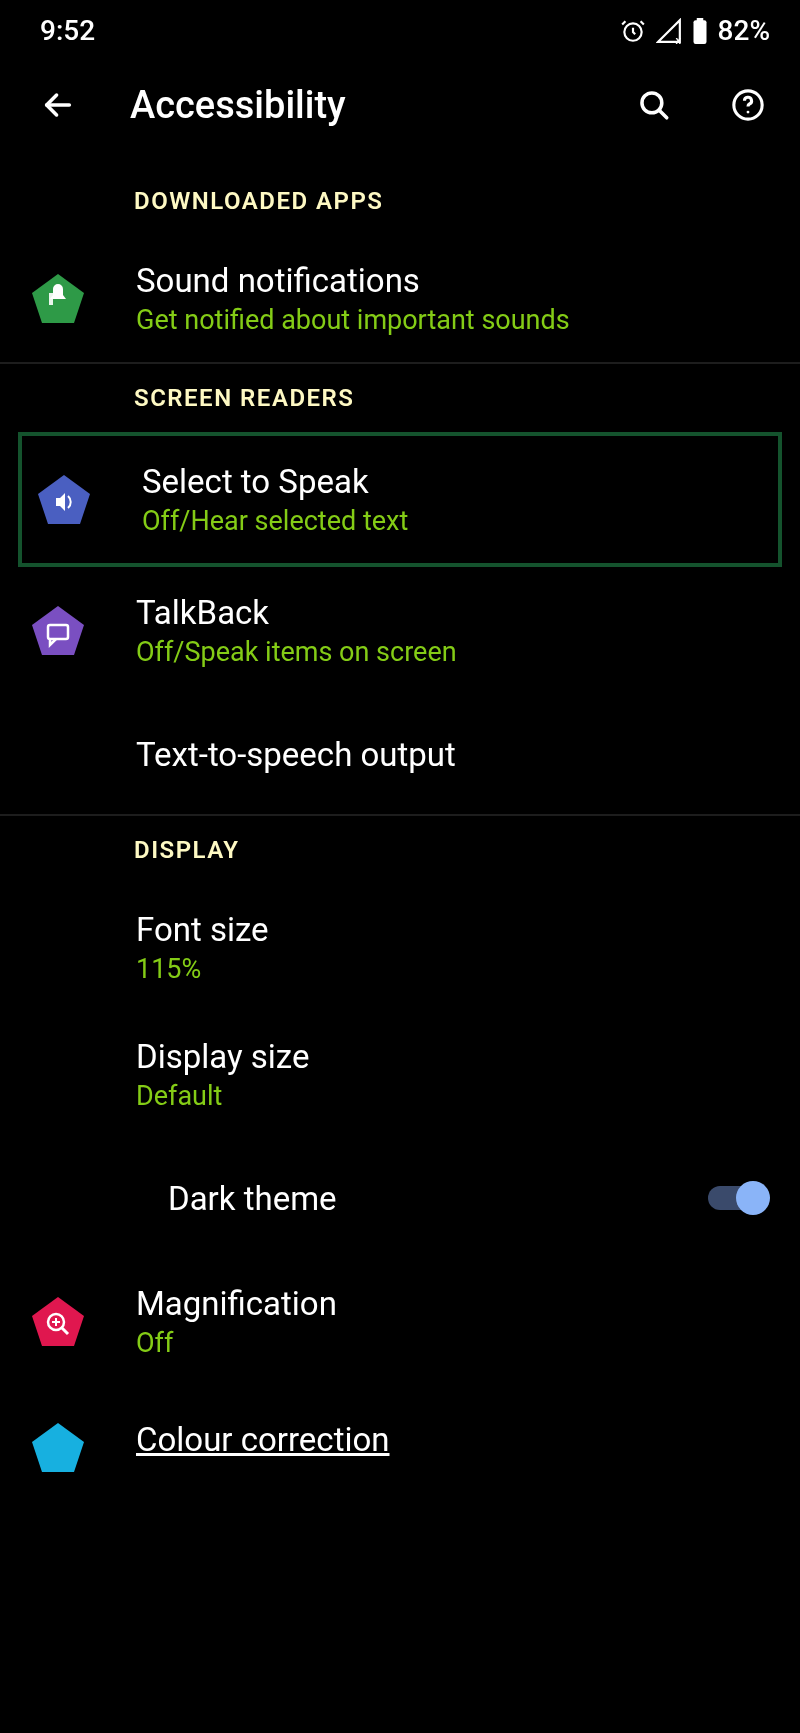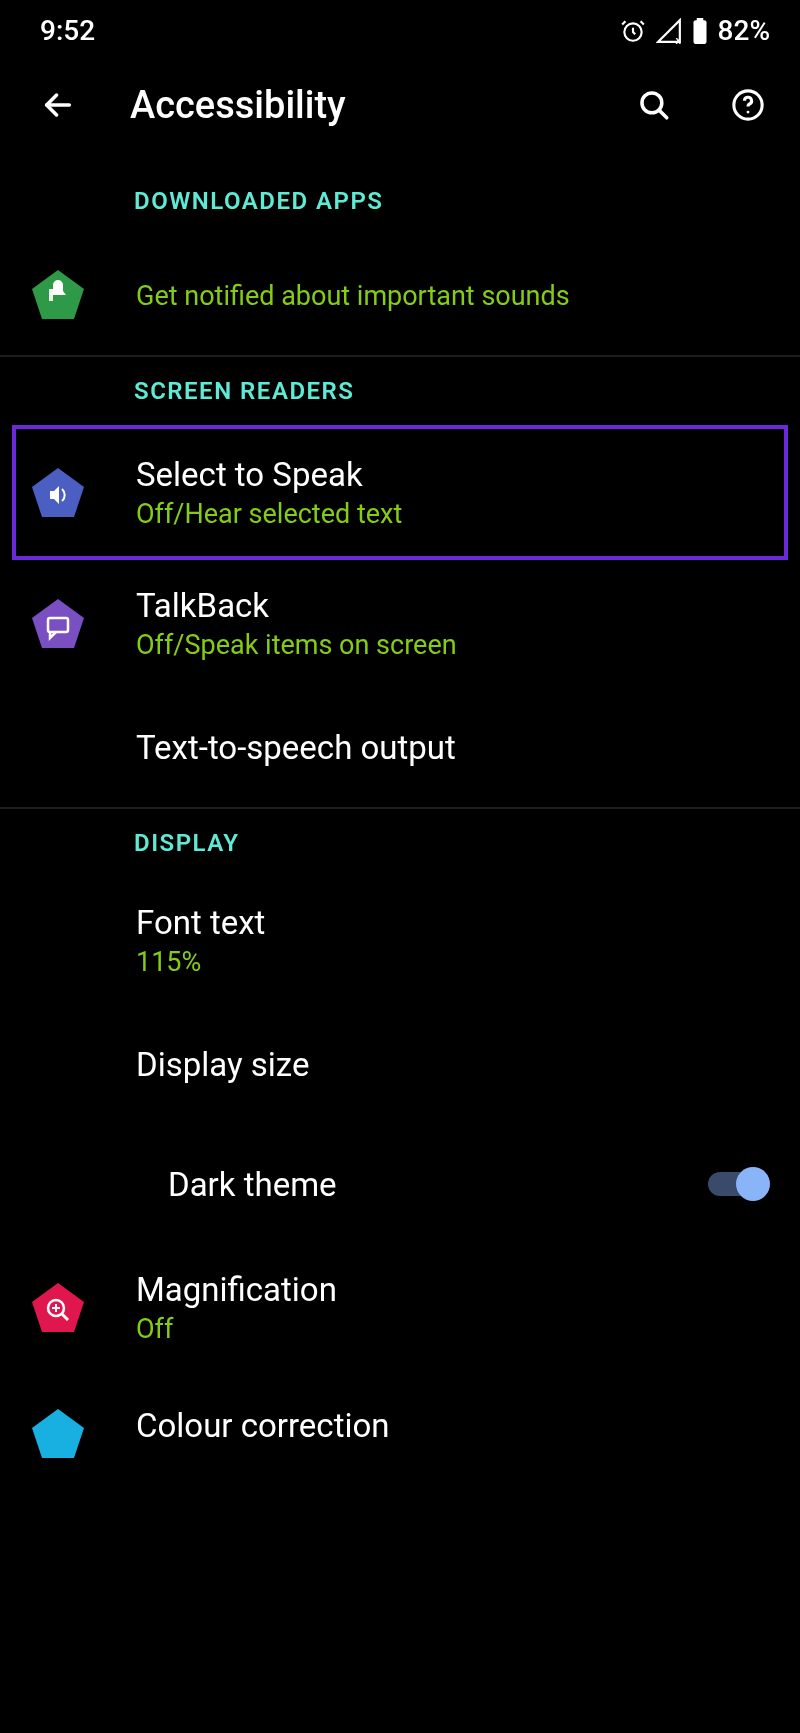--- a/index.html
+++ b/index.html
@@ -39,21 +39,21 @@
     }
     .icon-btn {
       display: flex;
       align-items: center;
       justify-content: center;
       width: 44px;
       height: 44px;
       cursor: pointer;
     }
     .section-header {
-      color: #5eead4;
+      color: #fef9c3;
       font-size: 24px;
       font-weight: 600;
       letter-spacing: 1.5px;
       padding: 20px 36px 20px 134px;
     }
     .item {
       display: flex;
       align-items: center;
       padding: 26px 30px 26px 30px;
       gap: 50px;
@@ -83,22 +83,22 @@
       font-size: 27px;
       color: #84cc16;
       margin-top:2px;
     }
     .divider {
       height: 2px;
       background: #1d1d1d;
       margin: 0;
     }
     .highlighted {
-      border: 4px solid #6d28d9;
-      margin:0 12px;
+      border: 4px solid #14532d;
+      margin:0 18px;
       padding-left:14px;
     }
     .pentagon {
       width: 56px;
       height: 56px;
       position: relative;
     }
     .pentagon svg { display:block; width:56px; height:56px; }
     .toggle {
       position: relative;
@@ -179,20 +179,21 @@
       <svg viewBox="0 0 56 56">
           <polygon points="28,3 54,22 44,52 12,52 2,22" fill="#2e9a47"></polygon>
           <g transform="translate(28,28)">
             <path d="M-5 -10 a5 5 0 0 1 10 0 v6 l3 4 h-16 l3-4z" fill="#fff"></path>
             <rect x="-9" y="-6" width="4" height="12" fill="#fff" opacity="0.9"></rect>
           </g>
         </svg>
     </div>
   </div>
   <div class="text-block">
+    <div class="primary">Sound notifications</div>
     <div class="secondary">Get notified about important sounds</div>
   </div>
 </div>
 
 <div class="divider"></div>
 
 <div class="section-header">SCREEN READERS</div>
 
 <div class="item highlighted">
   <div class="icon-slot">
@@ -235,29 +236,30 @@
   </div>
 </div>
 
 <div class="divider"></div>
 
 <div class="section-header">DISPLAY</div>
 
 <div class="item no-icon">
   <div class="icon-slot"></div>
   <div class="text-block">
-    <div class="primary">Font text</div>
+    <div class="primary">Font size</div>
     <div class="secondary">115%</div>
   </div>
 </div>
 
 <div class="item no-icon">
   <div class="icon-slot"></div>
   <div class="text-block">
     <div class="primary">Display size</div>
+    <div class="secondary">Default</div>
   </div>
 </div>
 
 <div class="item no-icon">
   <div class="icon-slot"></div>
   <div class="text-block" style="margin-left:32px;">
     <div class="primary">Dark theme</div>
   </div>
   <div class="toggle"></div>
 </div>
@@ -273,21 +275,21 @@
           <line x1="22" y1="28" x2="30" y2="28" stroke="#fff" stroke-width="2"></line>
         </svg>
     </div>
   </div>
   <div class="text-block">
     <div class="primary">Magnification</div>
     <div class="secondary">Off</div>
   </div>
 </div>
 
-<div class="item" style="padding-bottom:0;min-height:60px;">
+<div class="item" style="padding-bottom:0;min-height:60px;text-decoration:underline;">
   <div class="icon-slot">
     <div class="pentagon" style="margin-top:18px">
       <svg viewBox="0 0 56 56">
           <polygon points="28,3 54,22 44,52 12,52 2,22" fill="#17b0e0"></polygon>
         </svg>
     </div>
   </div>
   <div class="text-block">
     <div class="primary">Colour correction</div>
   </div>

